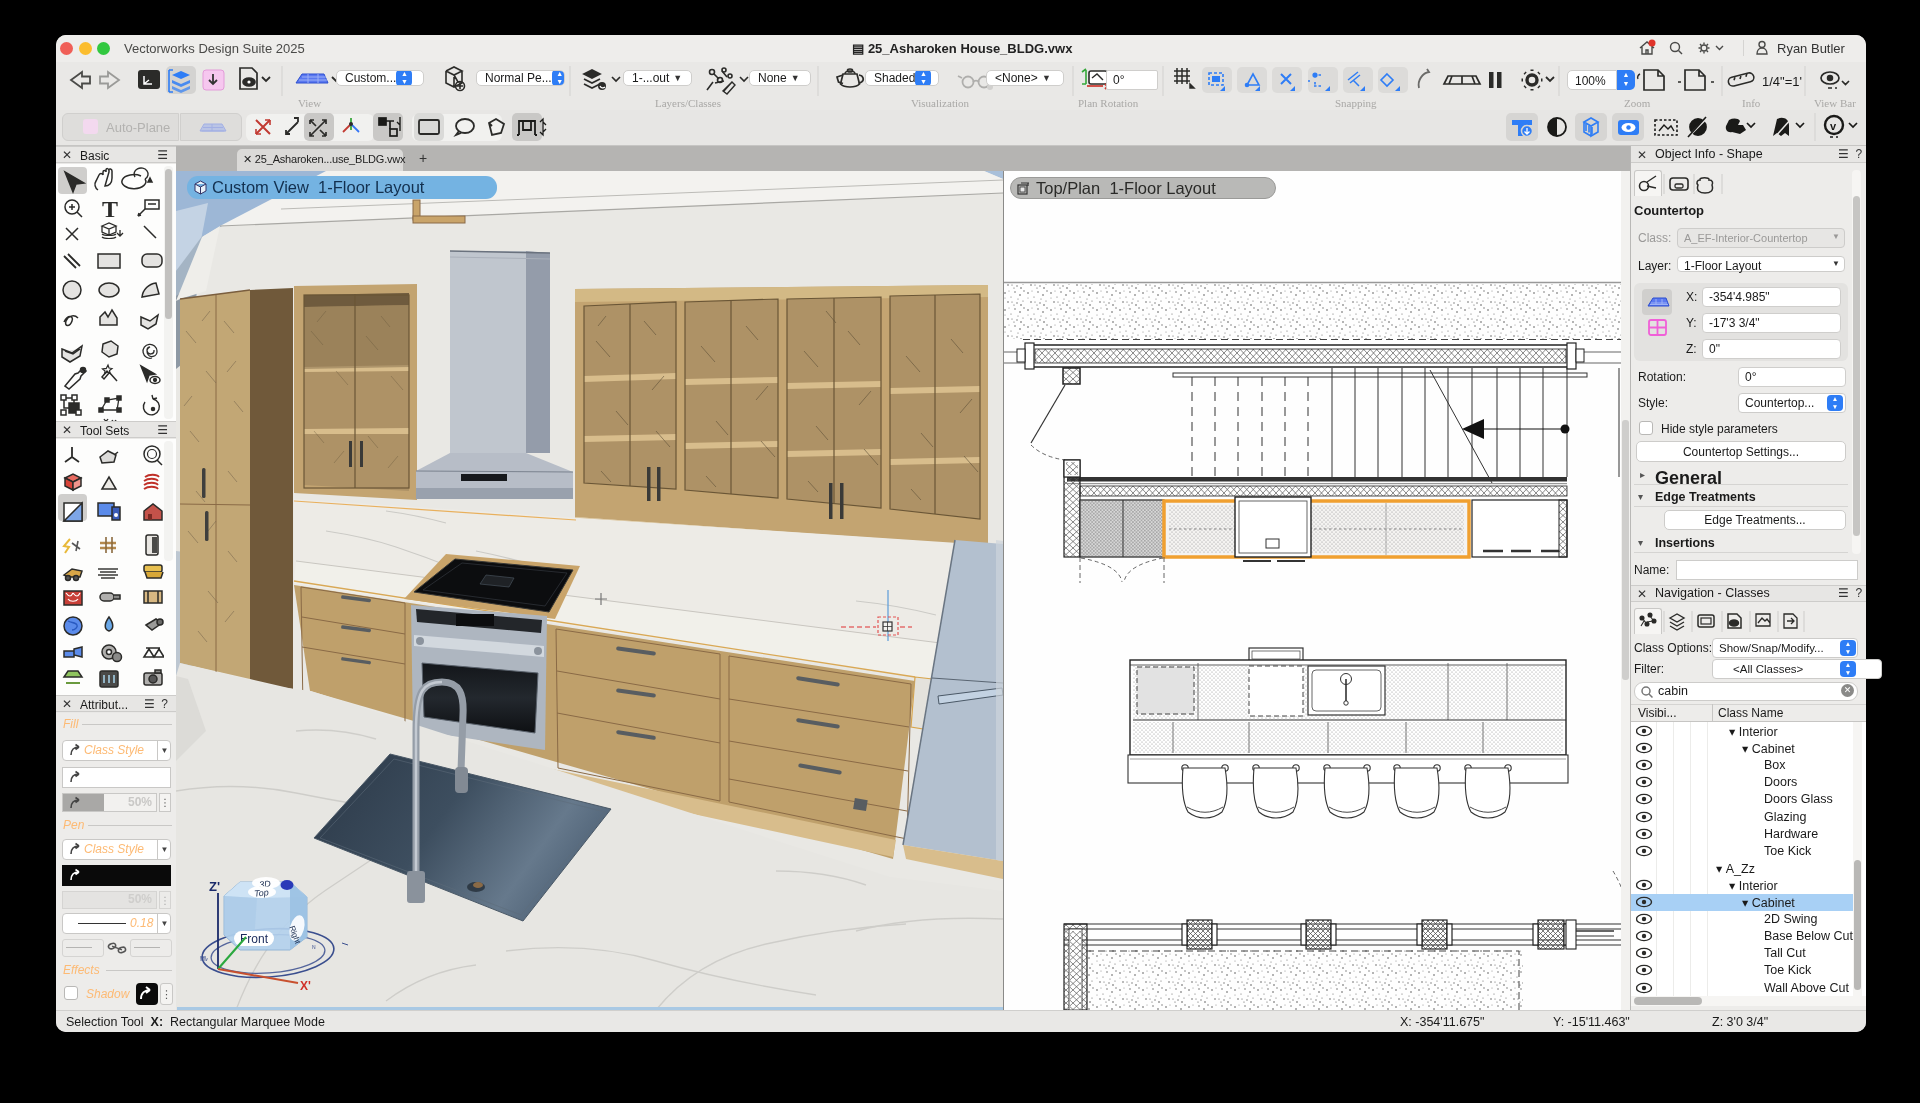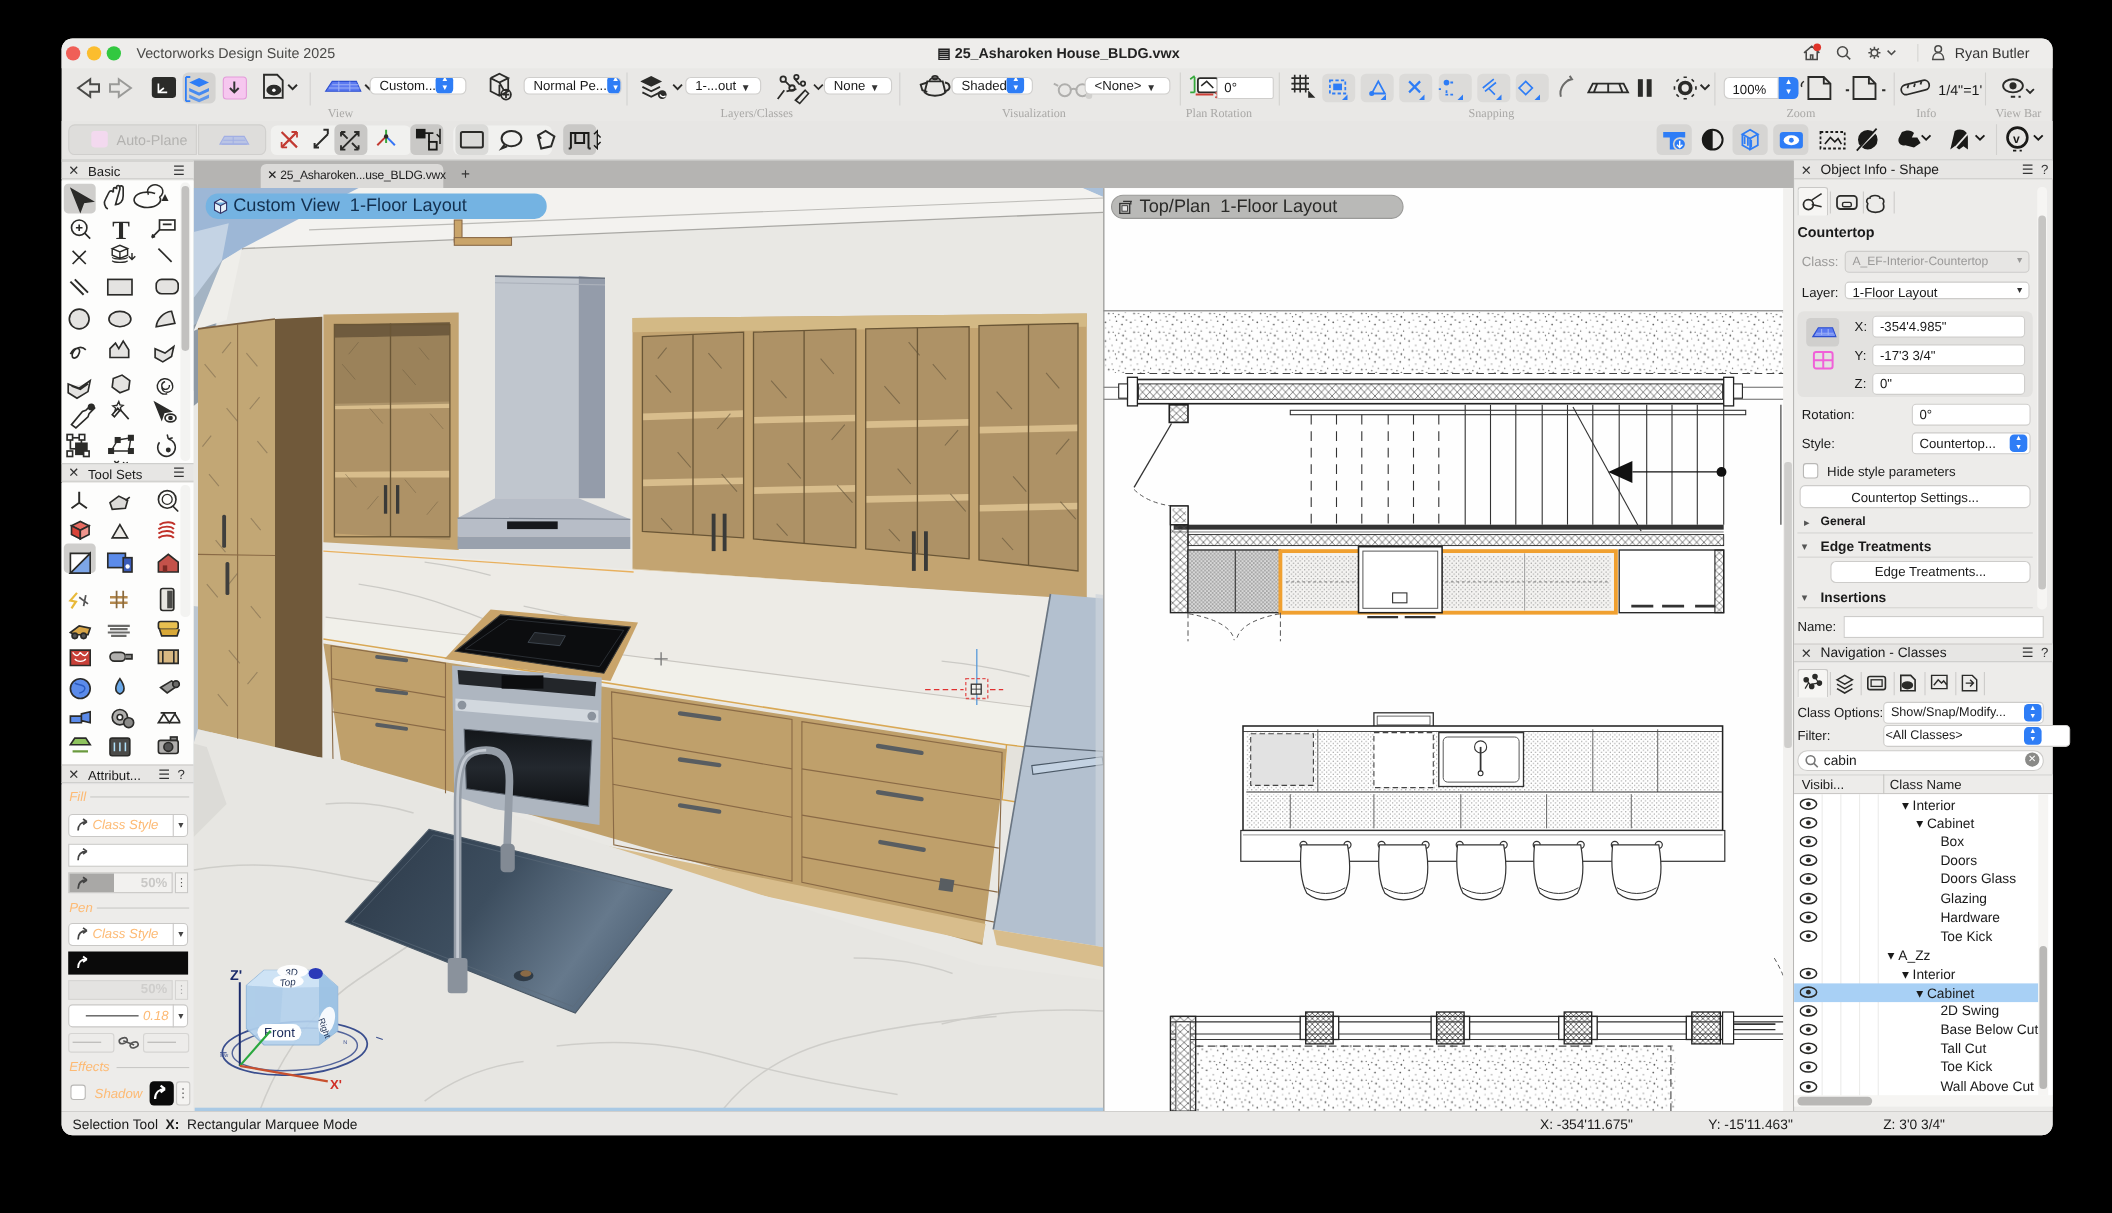--- a/index.html
+++ b/index.html
@@ -3,21 +3,21 @@
 <meta charset="utf-8">
 <style>
 * { margin:0; padding:0; box-sizing:border-box; }
 html,body { width:1920px; height:1103px; background:#000; overflow:hidden;
   font-family:"Liberation Sans", sans-serif; }
 .abs { position:absolute; }
 #win { position:absolute; left:56px; top:35px; width:1810px; height:997px;
   background:#e9e8e6; border-radius:10px; overflow:hidden; }
 .lbl { position:absolute; font-size:11px; color:#a9a8a6;font-family:Liberation Serif, serif; }
 .dd { position:absolute; height:16px; background:#fff; border:1px solid #cfcecc;
-  border-radius:5px; font-size:12px; color:#1a1a1a; display:flex; align-items:flex-end;
+  border-radius:5px; font-size:12px; color:#1a1a1a; display:flex; align-items:center;
   padding:0 12px 0 8px; white-space:nowrap; overflow:hidden; }
 .dd .chev { margin-left:auto; color:#333; font-size:9px; padding-left:4px; }
 .bluebadge { margin-left:auto; width:16px; height:16px; background:#2e7df6; border-radius:4px;
   color:#fff; font-size:7px; line-height:8px; text-align:center; flex-shrink:0; }
 .snapbtn { position:absolute; top:67px; width:30px; height:26px; background:#dcdbd9; border-radius:5px; }
 .hdr { position:absolute; left:56px; width:120px; height:17px; background:#e7e6e4;
   border-top:1px solid #cdccca; border-bottom:1px solid #cdccca; color:#1a1a1a;
   font-size:12px; line-height:16px; }
 .hdr .x { position:absolute; left:6px; top:0px; font-size:12px; color:#333; }
 .hdr .t { position:absolute; left:24px; top:1px; }
@@ -991,21 +991,21 @@
 <div class="rfield" style="left:1702px;top:339px;width:139px;">0"</div>
 <div class="abs" style="left:1638px;top:370px;font-size:12px;color:#1a1a1a;">Rotation:</div>
 <div class="rfield" style="left:1738px;top:367px;width:108px;">0°</div>
 <div class="abs" style="left:1638px;top:396px;font-size:12px;color:#1a1a1a;">Style:</div>
 <div class="abs" style="left:1738px;top:393px;width:108px;height:20px;background:#fff;border:1px solid #cdccca;border-radius:4px;font-size:12px;color:#1a1a1a;padding:2px 2px 0 6px;">Countertop...</div>
 <div class="abs" style="left:1827px;top:395px;width:16px;height:16px;background:#2e7df6;border-radius:4px;color:#fff;font-size:6.5px;line-height:8px;text-align:center;">▲<br>▼</div>
 <div class="abs" style="left:1639px;top:421px;width:14px;height:14px;background:#fff;border:1px solid #b9b8b6;border-radius:3px;"></div>
 <div class="abs" style="left:1661px;top:422px;font-size:12px;color:#1a1a1a;">Hide style parameters</div>
 <div class="abs" style="left:1636px;top:441px;width:210px;height:21px;background:#fff;border:1px solid #cdccca;border-radius:5px;font-size:12px;color:#1a1a1a;text-align:center;padding-top:3px;">Countertop Settings...</div>
 <div class="abs" style="left:1640px;top:469px;font-size:10px;color:#555;">▸</div>
-<div class="abs" style="left:1655px;top:468px;font-size:11px;font-weight:bold;color:#1a1a1a;">General</div>
+<div class="abs" style="left:1655px;top:468px;font-size:18px;font-weight:bold;color:#1a1a1a;">General</div>
 <div class="abs" style="left:1634px;top:484px;width:214px;height:1px;background:#d5d4d2;"></div>
 <div class="abs" style="left:1638px;top:491px;font-size:10px;color:#555;">▾</div>
 <div class="abs" style="left:1655px;top:490px;font-size:12.5px;font-weight:bold;color:#1a1a1a;">Edge Treatments</div>
 <div class="abs" style="left:1634px;top:506px;width:214px;height:1px;background:#d5d4d2;"></div>
 <div class="abs" style="left:1664px;top:510px;width:182px;height:20px;background:#fff;border:1px solid #cdccca;border-radius:5px;font-size:12px;color:#1a1a1a;text-align:center;padding-top:2px;">Edge Treatments...</div>
 <div class="abs" style="left:1638px;top:537px;font-size:10px;color:#555;">▾</div>
 <div class="abs" style="left:1655px;top:536px;font-size:12.5px;font-weight:bold;color:#1a1a1a;">Insertions</div>
 <div class="abs" style="left:1634px;top:552px;width:214px;height:1px;background:#d5d4d2;"></div>
 <div class="abs" style="left:1634px;top:563px;font-size:12px;color:#1a1a1a;">Name:</div>
 <div class="abs" style="left:1676px;top:560px;width:182px;height:20px;background:#fff;border:1px solid #cdccca;"></div>
@@ -1031,21 +1031,21 @@
       <ellipse cx="100" cy="15" rx="4.5" ry="3" fill="#2b2b29"></ellipse>
   <path d="M122 6 h14 v12 h-14 z M124 15 l4 -5 3 3 2 -2 3 4" stroke-width="1.3"></path>
   <path d="M150 6 h9 l4 4 v10 h-13 z M153 13 h7 m-3 -3 l3 3 -3 3" stroke-width="1.3"></path>
   <path d="M30 3 v21 M58 3 v21 M88 3 v21 M116 3 v21 M144 3 v21 M170 3 v21" stroke="#cdccca" stroke-width="1"></path>
  </g>
 </svg>
 <div class="abs" style="left:1634px;top:641px;font-size:12px;color:#1a1a1a;">Class Options:</div>
 <div class="abs" style="left:1712px;top:638px;width:146px;height:20px;background:#fff;border:1px solid #cdccca;border-radius:4px;font-size:11.5px;color:#1a1a1a;padding:3px 2px 0 6px;">Show/Snap/Modify...</div>
 <div class="abs" style="left:1840px;top:640px;width:16px;height:16px;background:#2e7df6;border-radius:4px;color:#fff;font-size:6.5px;line-height:8px;text-align:center;">▲<br>▼</div>
 <div class="abs" style="left:1634px;top:662px;font-size:12px;color:#1a1a1a;">Filter:</div>
-<div class="abs" style="left:1712px;top:659px;width:170px;height:20px;background:#fff;border:1px solid #cdccca;border-radius:4px;font-size:11.5px;color:#1a1a1a;padding:3px 2px 0 1px;">&lt;All Classes&gt;</div>
+<div class="abs" style="left:1712px;top:659px;width:170px;height:20px;background:#fff;border:1px solid #cdccca;border-radius:4px;font-size:11.5px;color:#1a1a1a;padding:3px 2px 0 20px;">&lt;All Classes&gt;</div>
 <div class="abs" style="left:1840px;top:661px;width:16px;height:16px;background:#2e7df6;border-radius:4px;color:#fff;font-size:6.5px;line-height:8px;text-align:center;">▲<br>▼</div>
 <div class="abs" style="left:1634px;top:682px;width:224px;height:19px;background:#fff;border:1px solid #cdccca;border-radius:9px;"></div>
 <svg class="abs" style="left:1640px;top:685px;" width="14" height="14" viewBox="0 0 14 14">
     <circle cx="6" cy="6" r="4" fill="none" stroke="#777" stroke-width="1.5"></circle>
     <path d="M9 9 l3.5 3.5" stroke="#777" stroke-width="1.5"></path>
   </svg>
 <div class="abs" style="left:1658px;top:684px;font-size:12.5px;color:#1a1a1a;">cabin</div>
 <div class="abs" style="left:1841px;top:684px;width:13px;height:13px;background:#8a8a88;border-radius:50%;color:#fff;font-size:9px;text-align:center;line-height:13px;">✕</div>
 <div class="abs" style="left:1631px;top:704px;width:235px;height:18px;background:#edecea;border-top:1px solid #d5d4d2;border-bottom:1px solid #c6c5c3;"></div>
 <div class="abs" style="left:1638px;top:706px;font-size:12px;color:#1a1a1a;">Visibi...</div>

